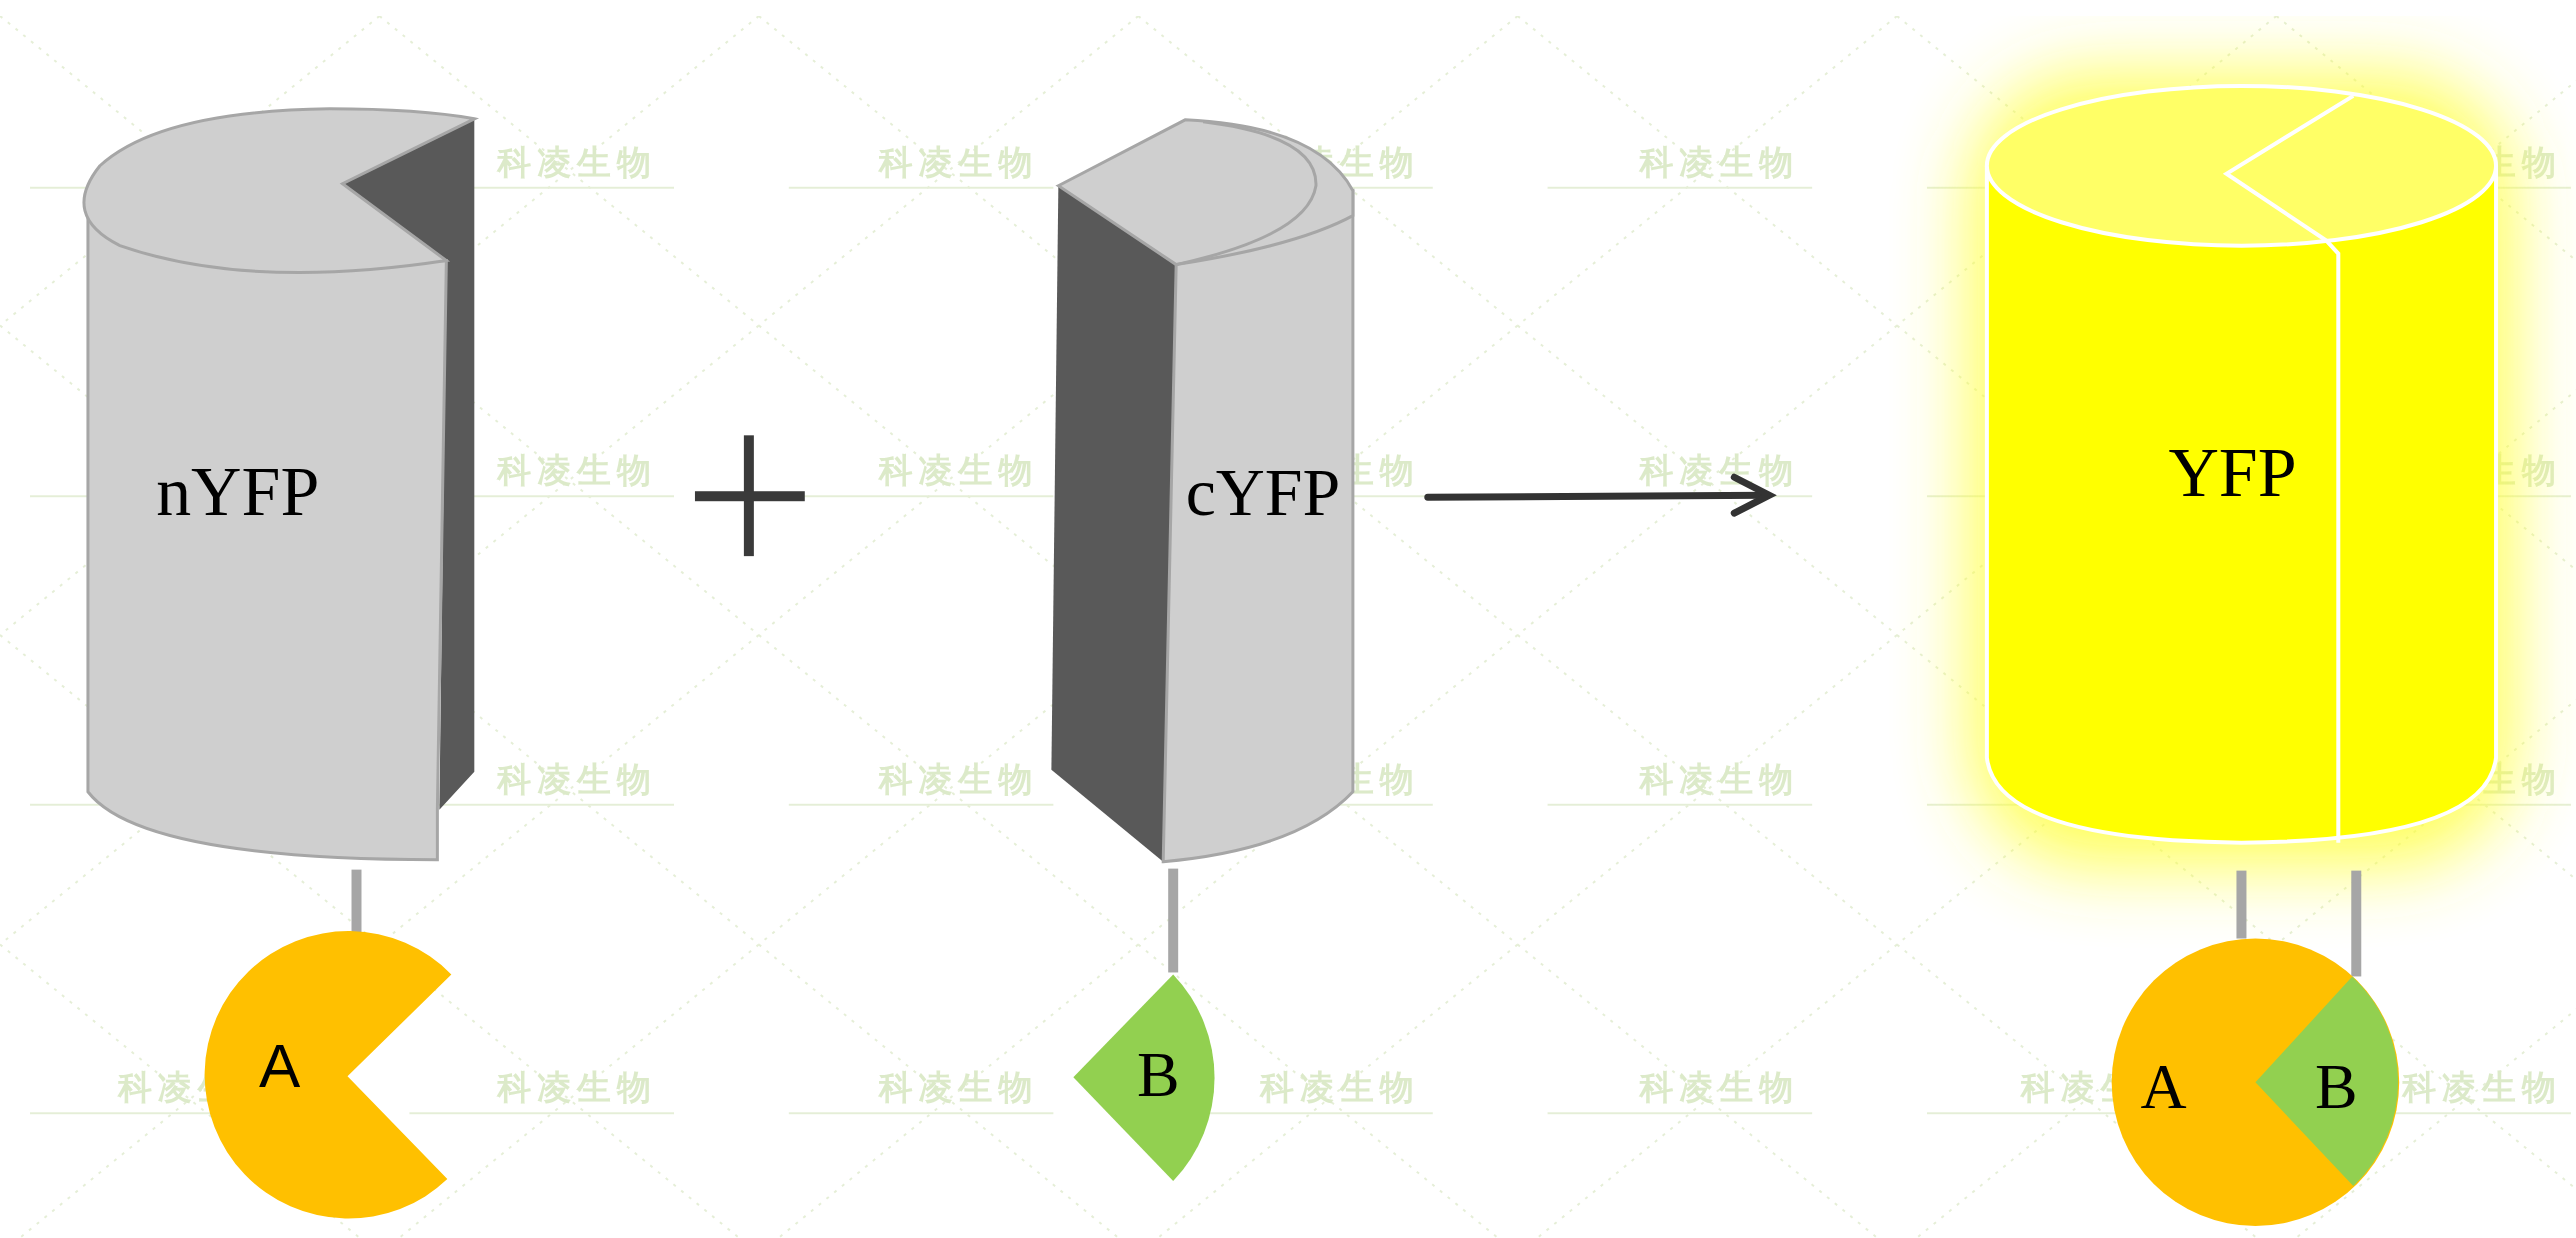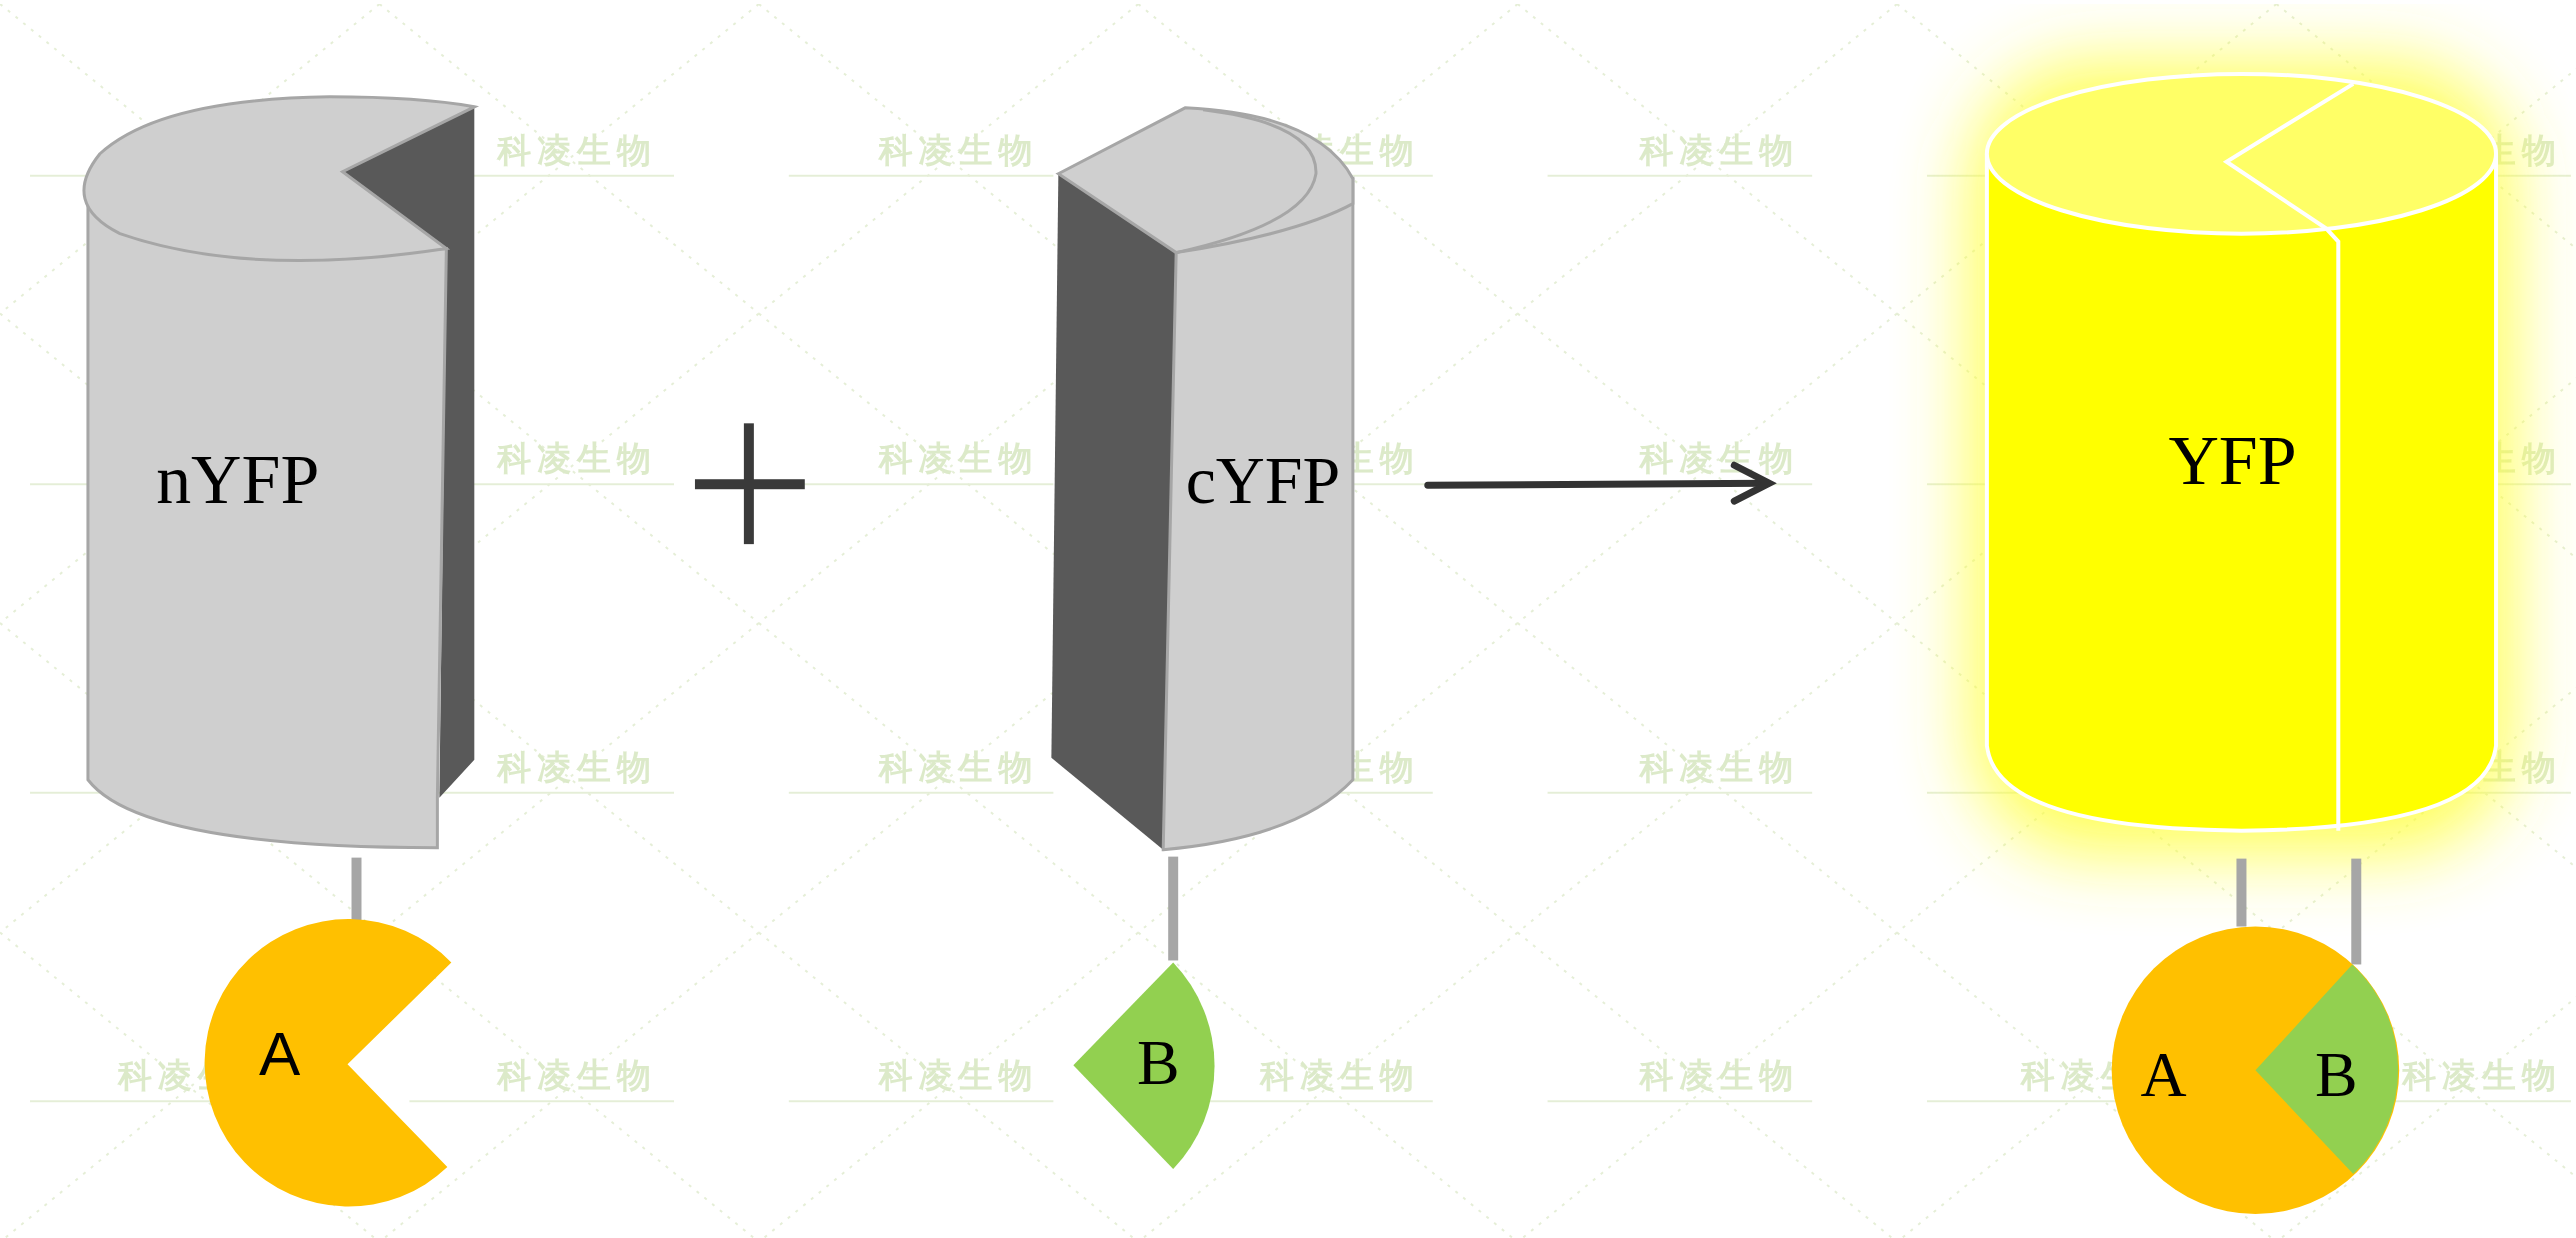--- a/index.html
+++ b/index.html
@@ -1,17 +1,17 @@
 <!DOCTYPE html>
 <html><head>
 <meta charset="utf-8">
 <style>
   html, body { margin: 0; padding: 0; background: #ffffff; }
   body { width: 2576px; height: 1238px; overflow: hidden; position: relative; }
-  #stage { position: absolute; left: 0; top: 4px; width: 2576px; height: 1056px; }
+  #stage { position: absolute; left: 0; top: 16px; width: 2576px; height: 1056px; }
   svg { display: block; }
   .serif { font-family: "Liberation Serif", "DejaVu Serif", serif; }
   .sans { font-family: "Liberation Sans", "DejaVu Sans", sans-serif; }
   .wm-text { font-family: "DejaVu Sans", "Liberation Sans", sans-serif; font-weight: bold; }
 </style>
 </head>
 <body>
 
 <div id="stage">
 <svg width="2576" height="1238" viewBox="0 0 2580 1240" xmlns="http://www.w3.org/2000/svg">

